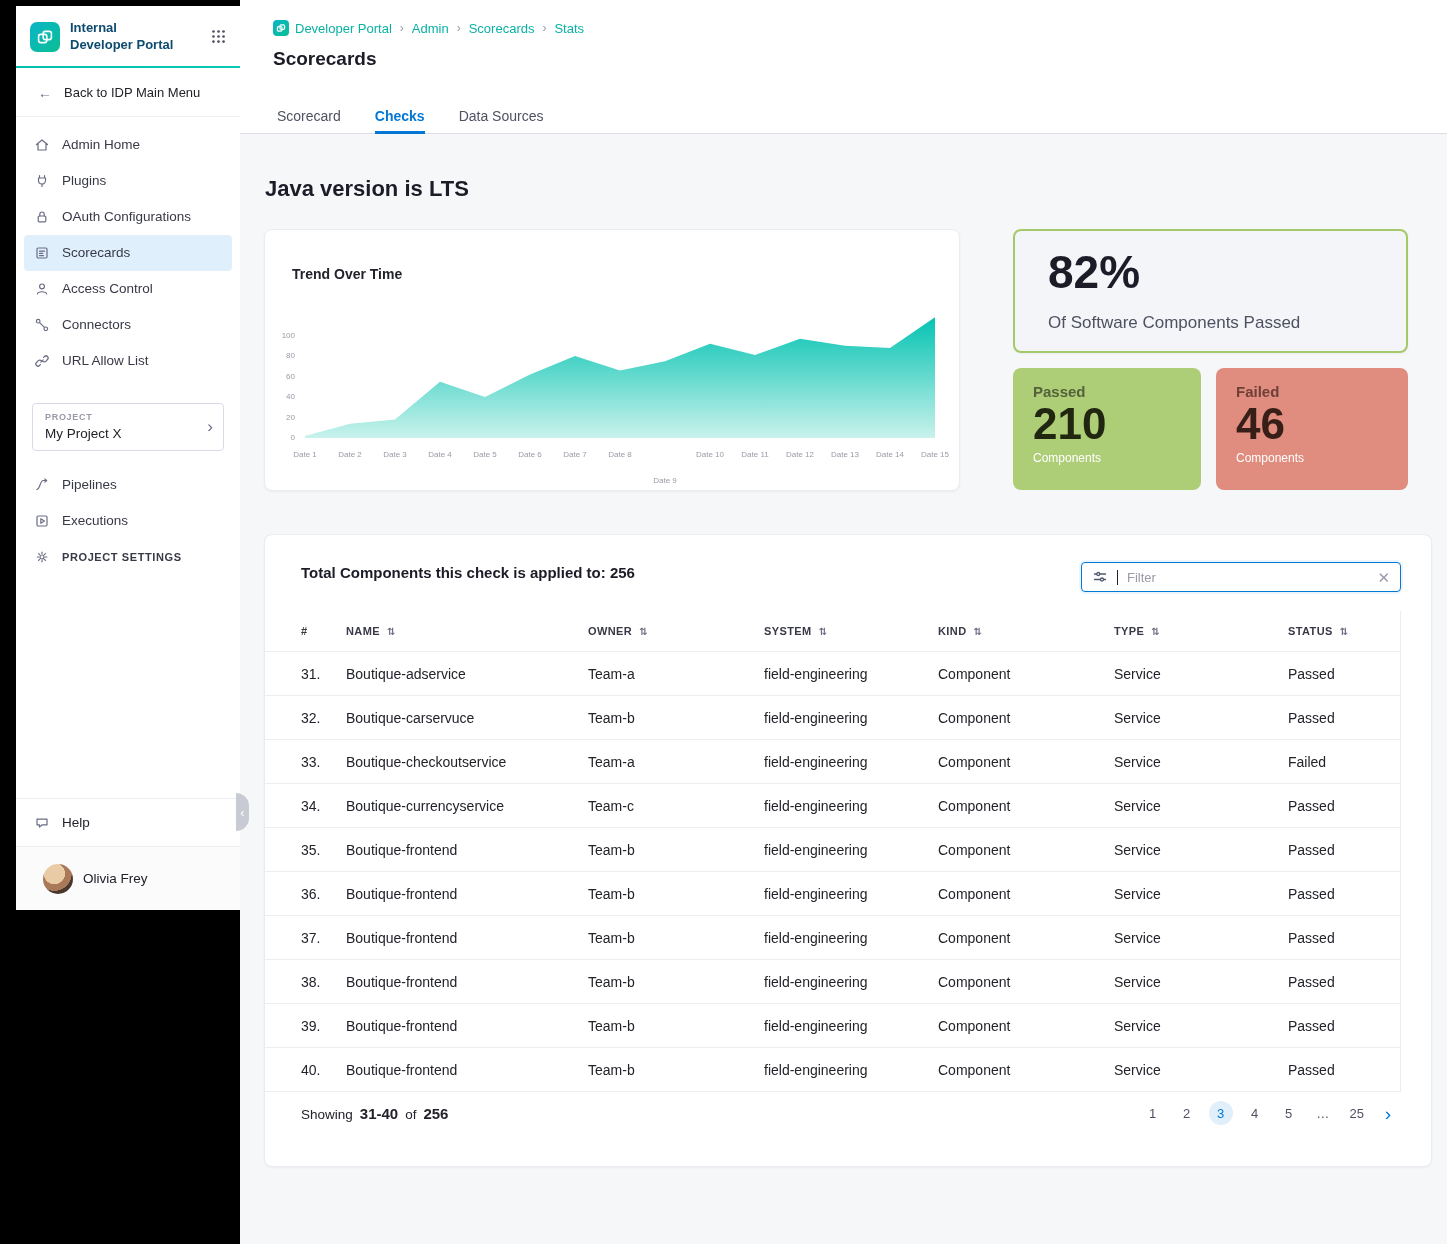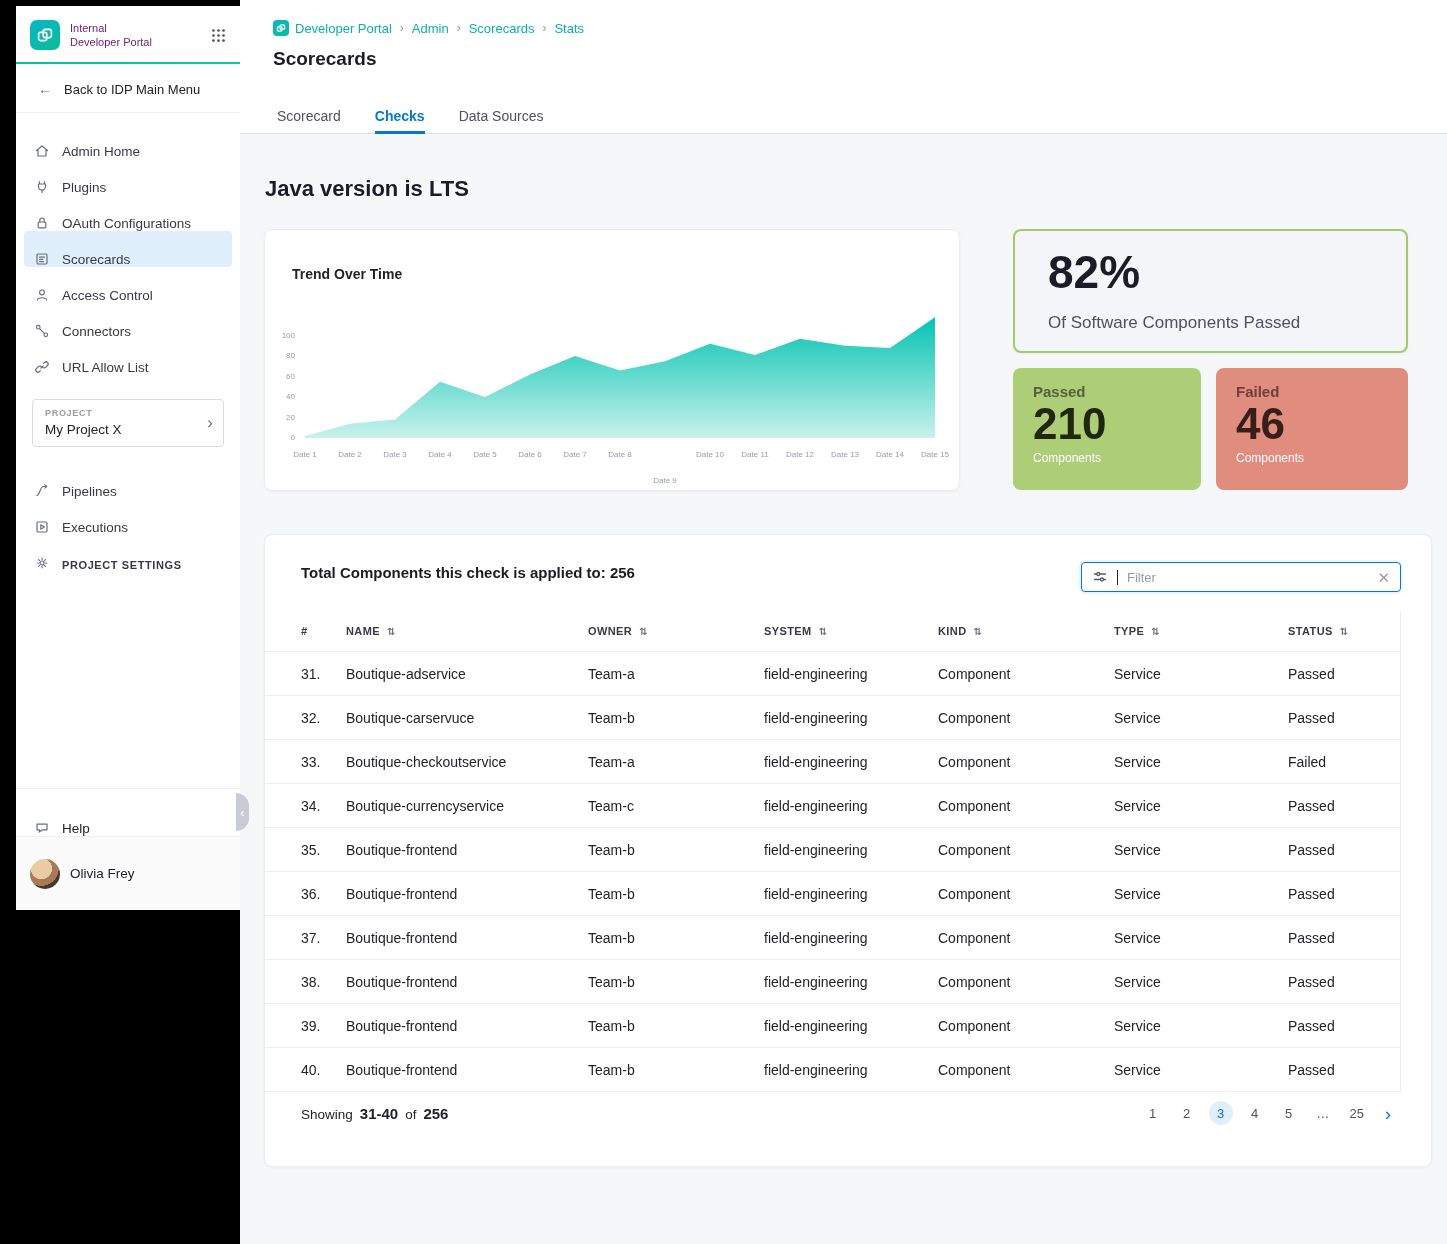--- a/index.html
+++ b/index.html
@@ -72,38 +72,38 @@
   .showing b { font-size:15px; }
   .pages { margin-left:auto; display:flex; align-items:center; gap:10px; }
   .page { min-width:24px; height:24px; display:flex; align-items:center; justify-content:center; font-size:13px; color:#4f5162; border-radius:50%; cursor:pointer; }
   .page.active { background:#e0effa; color:#0278d5; }
   .next-arrow { margin-left:16px; color:#0278d5; font-size:19px; cursor:pointer; line-height:1; }
 
   
   .sidebar { position:absolute; left:16px; top:6px; width:224px; height:904px; background:#fff; z-index:2; }
   .logo-row { display:flex; align-items:center; padding:14px 12px 12px 14px; cursor:pointer; }
   .logo-icon { width:30px; height:30px; border-radius:7px; background:linear-gradient(135deg,#09b5c8,#0bbe93); margin-right:10px; flex:none; display:flex; align-items:center; justify-content:center; }
-  .logo-title { font-size:11px; font-weight:normal; color:#701a75; line-height:1.3; }
+  .logo-title { font-size:13px; font-weight:bold; color:#0c4a6e; line-height:1.3; }
   .grid-btn { margin-left:auto; display:flex; cursor:pointer; padding:2px; }
   .teal-line { height:2px; background:linear-gradient(90deg,#00bfae,#0bc8b4); }
   .back-row { display:flex; align-items:center; gap:12px; padding:17px 14px 15px 22px; font-size:13px; color:#22222a; border-bottom:1px solid #f0f1f4; cursor:pointer; }
   .back-arrow { color:#6b6d85; font-size:14px; }
   .nav { padding:10px 0 0; }
-  .nav-item { display:flex; align-items:flex-end; gap:12px; height:36px; padding:0 10px 0 10px; margin:0 8px; border-radius:4px; font-size:13.5px; color:#383946; cursor:pointer; }
+  .nav-item { display:flex; align-items:center; gap:12px; height:36px; padding:0 10px 0 10px; margin:0 8px; border-radius:4px; font-size:13.5px; color:#383946; cursor:pointer; }
   .nav-item.active { background:#dff0fc; }
   .nav-item.caps { font-size:11px; letter-spacing:.6px; font-weight:600; }
   .ic { width:16px; height:16px; flex:none; display:flex; align-items:center; justify-content:center; }
   .project-card { margin:24px 16px 0; border:1px solid #d9dae6; border-radius:4px; padding:8px 24px 9px 12px; position:relative; cursor:pointer; }
   .project-label { font-size:9px; letter-spacing:.7px; color:#9a9aa8; font-weight:bold; }
   .project-name { font-size:13.5px; color:#22222a; margin-top:4px; }
   .project-chevron { position:absolute; right:10px; top:50%; transform:translateY(-50%); color:#6b6d85; font-size:17px; }
   .nav2 { padding-top:16px; }
   .sidebar-bottom { position:absolute; left:0; right:0; bottom:0; }
-  .help-row { display:flex; align-items:flex-end; gap:12px; height:48px; padding:0 18px; border-top:1px solid #eceef1; font-size:13.5px; color:#22222a; cursor:pointer; }
-  .user-row { display:flex; align-items:center; gap:10px; height:74px; padding:0 14px; border-top:1px solid #eceef1; background:#fbfbfc; cursor:pointer; }
+  .help-row { display:flex; align-items:center; gap:12px; height:48px; padding:0 18px; border-top:1px solid #eceef1; font-size:13.5px; color:#22222a; cursor:pointer; }
+  .user-row { display:flex; align-items:center; gap:10px; height:64px; padding:0 27px; border-top:1px solid #eceef1; background:#fbfbfc; cursor:pointer; }
   .avatar { width:30px; height:30px; border-radius:50%; flex:none;
     background:radial-gradient(circle at 38% 32%, #e9cba6 0 38%, #a9795a 39% 62%, #4a372b 63% 100%); }
   .user-name { font-size:13.5px; color:#22222a; }
   .collapse-handle { position:absolute; right:-9px; top:787px; width:13px; height:38px; background:#c9cbd4; border-radius:0 19px 19px 0; color:#fff; display:flex; align-items:center; justify-content:center; font-size:13px; cursor:pointer; }
 </style>
 </head>
 <body>
 
 <div class="app">
 

